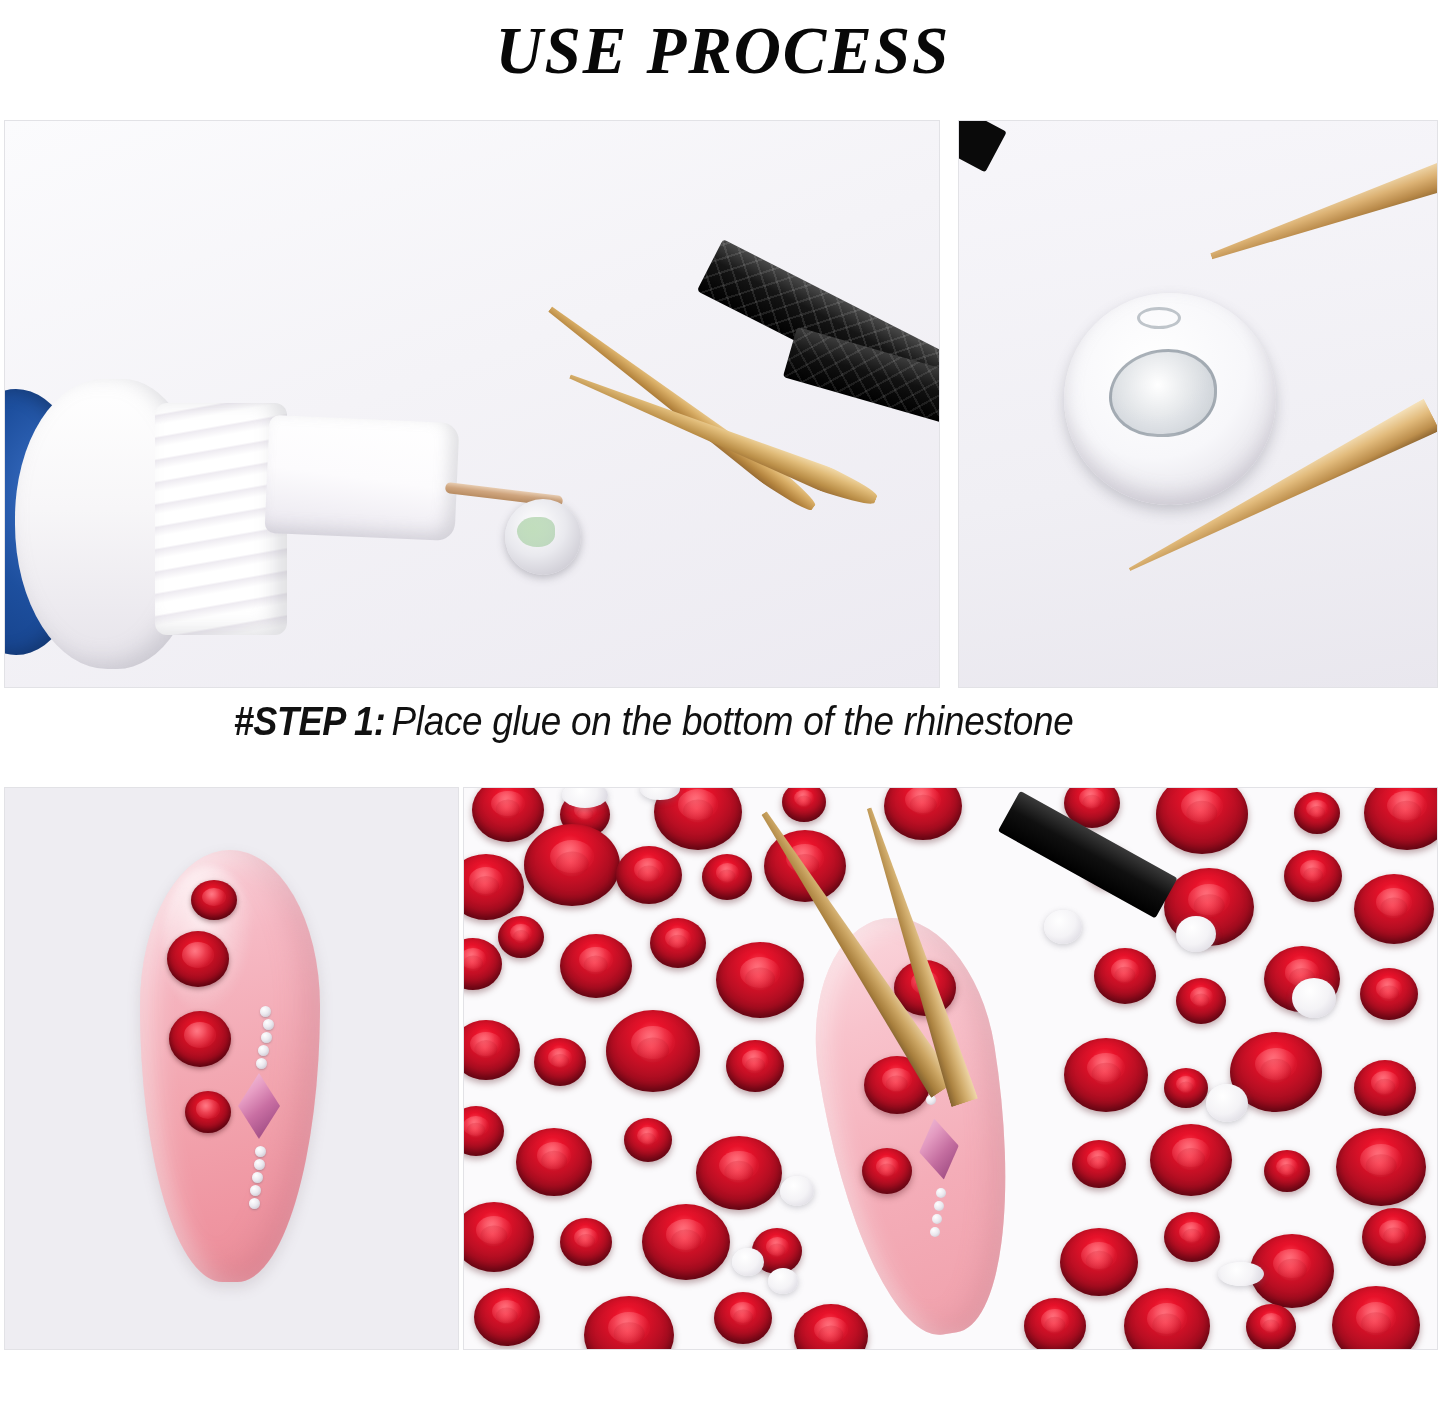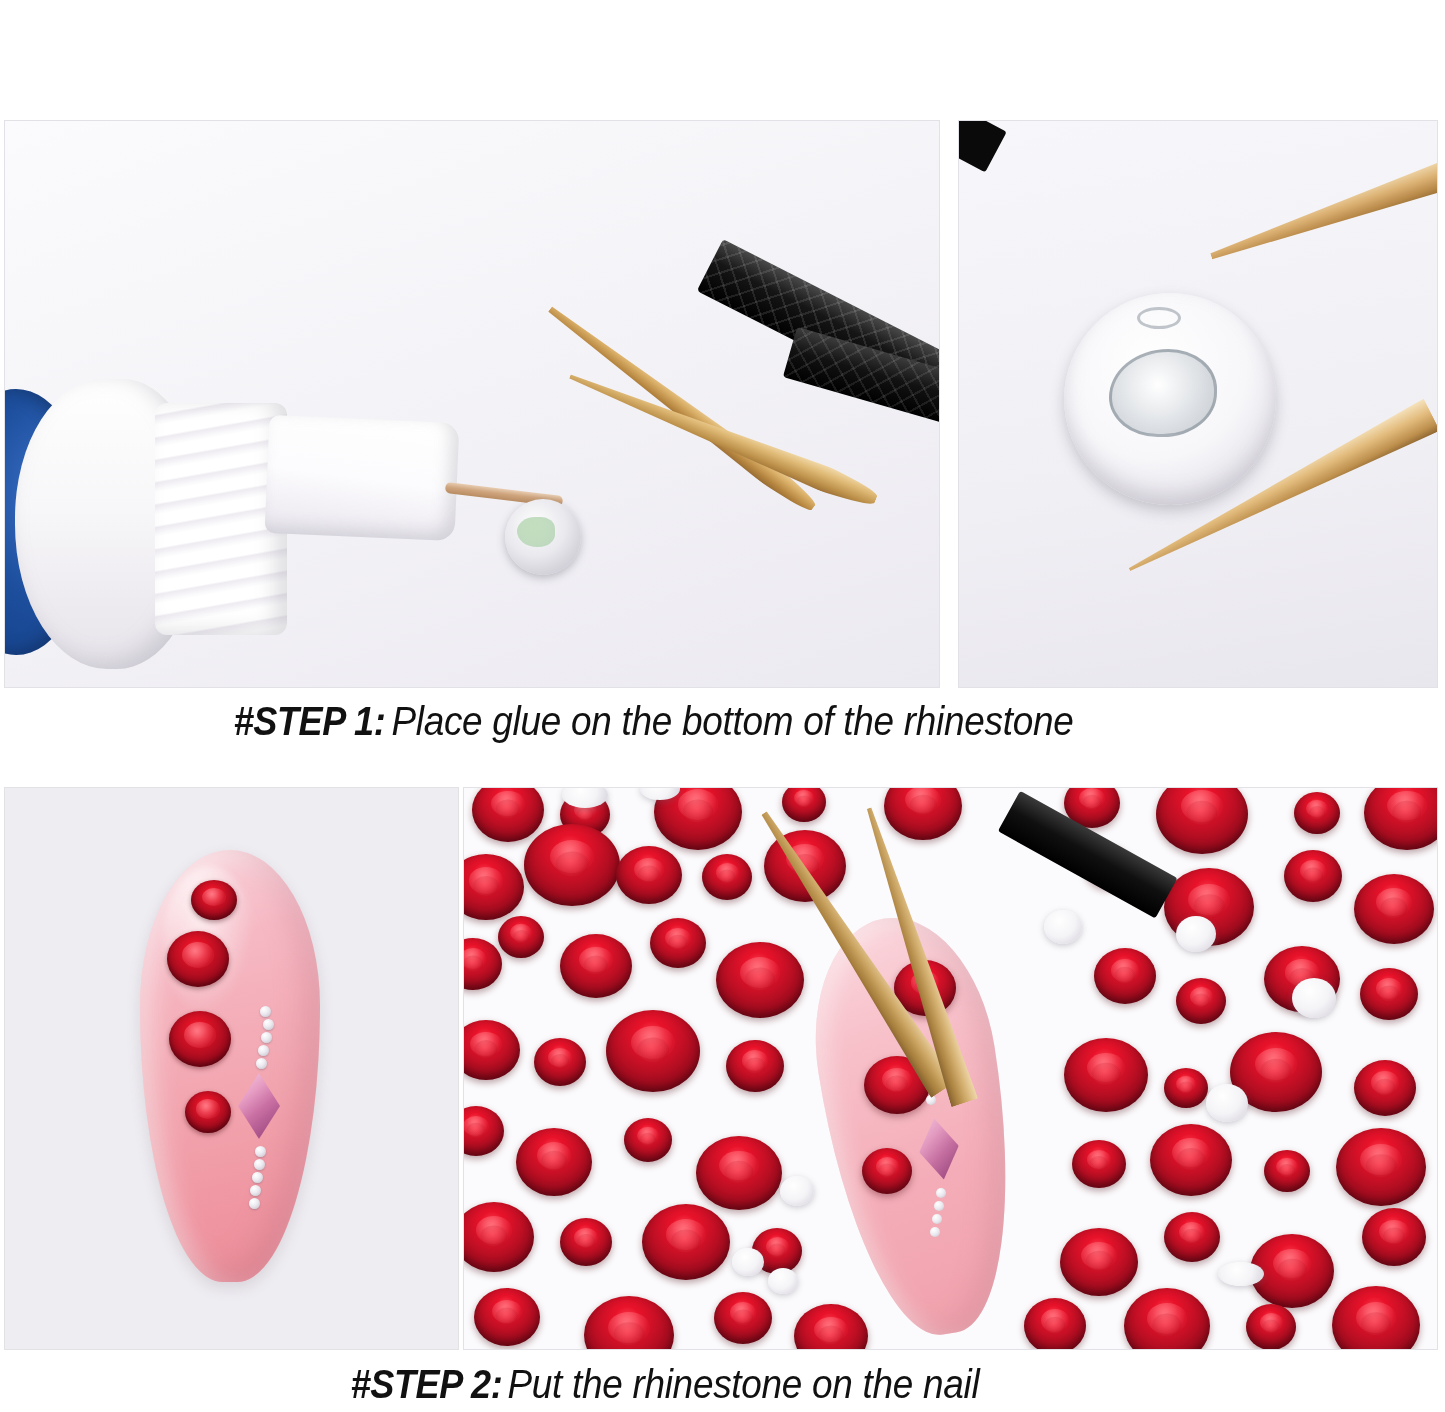--- a/index.html
+++ b/index.html
@@ -289,20 +289,23 @@
     background: linear-gradient(140deg,#f4c9de 0%,#e39ac0 32%,#c46ea0 58%,#a55187 82%,#e0a5c8 100%);
     clip-path: polygon(50% 0%, 100% 50%, 50% 100%, 0% 50%);
     transform: rotate(-9deg);
   }
 </style>
 </head>
 <body>
 
 <div id="page">
 
+  <div class="title-bar">
+    <div class="title-text">USE PROCESS</div>
+  </div>
 
   <div class="row" id="row1">
 
     <div class="panel" id="p1">
       <div class="bg"></div>
       <div class="ph bottle-cap"></div>
       <div class="ph bottle-shoulder"></div>
       <div class="ph bottle-neck"></div>
       <div class="ph bottle-tip"></div>
       <div class="ph glue-needle"></div>
@@ -447,17 +450,14 @@
       <div class="p4-pearl" style="left:470px;top:413px; z-index:3;"></div>
       <div class="p4-pearl" style="left:468px;top:426px; z-index:3;"></div>
       <div class="p4-pearl" style="left:466px;top:439px; z-index:3;"></div>
 
       <div class="p4-tw-a" style="z-index:4;"></div>
       <div class="p4-tw-b" style="z-index:4;"></div>
       <div class="p4-black" style="z-index:5;"></div>
     </div>
   </div>
 
-  <div class="caption" id="cap2">
-    <span class="cap-step">#STEP 2:</span><span class="cap-body">Put the rhinestone on the nail</span>
-  </div>
 
 </div>
 
 </body></html>

